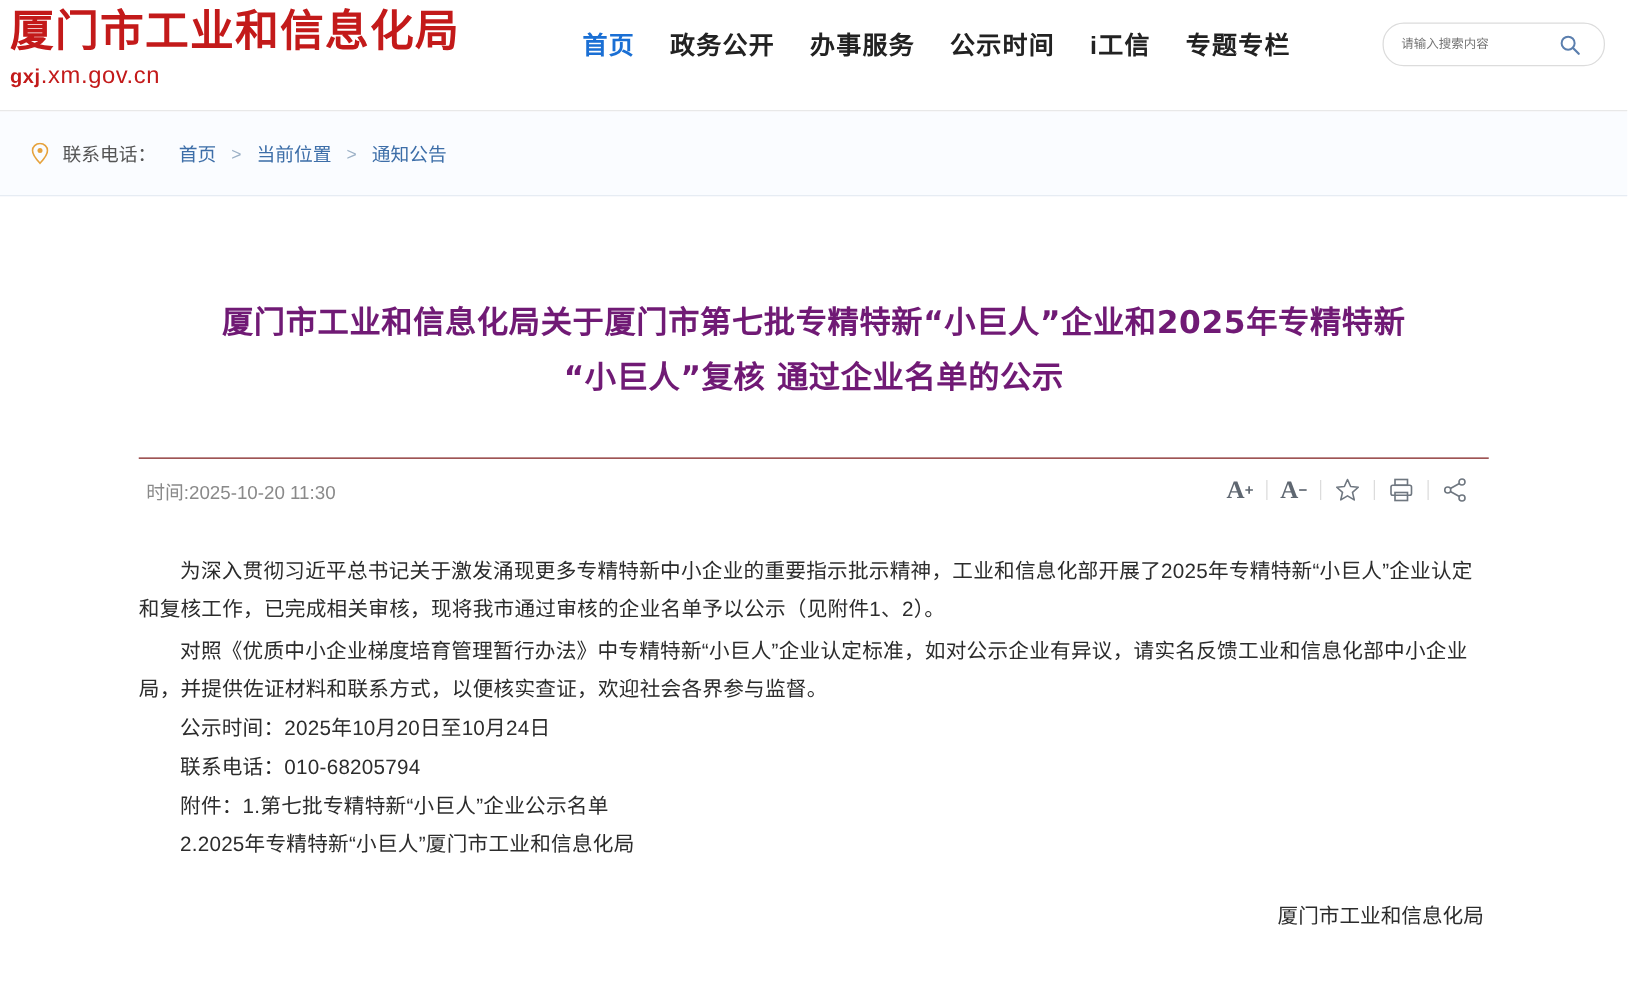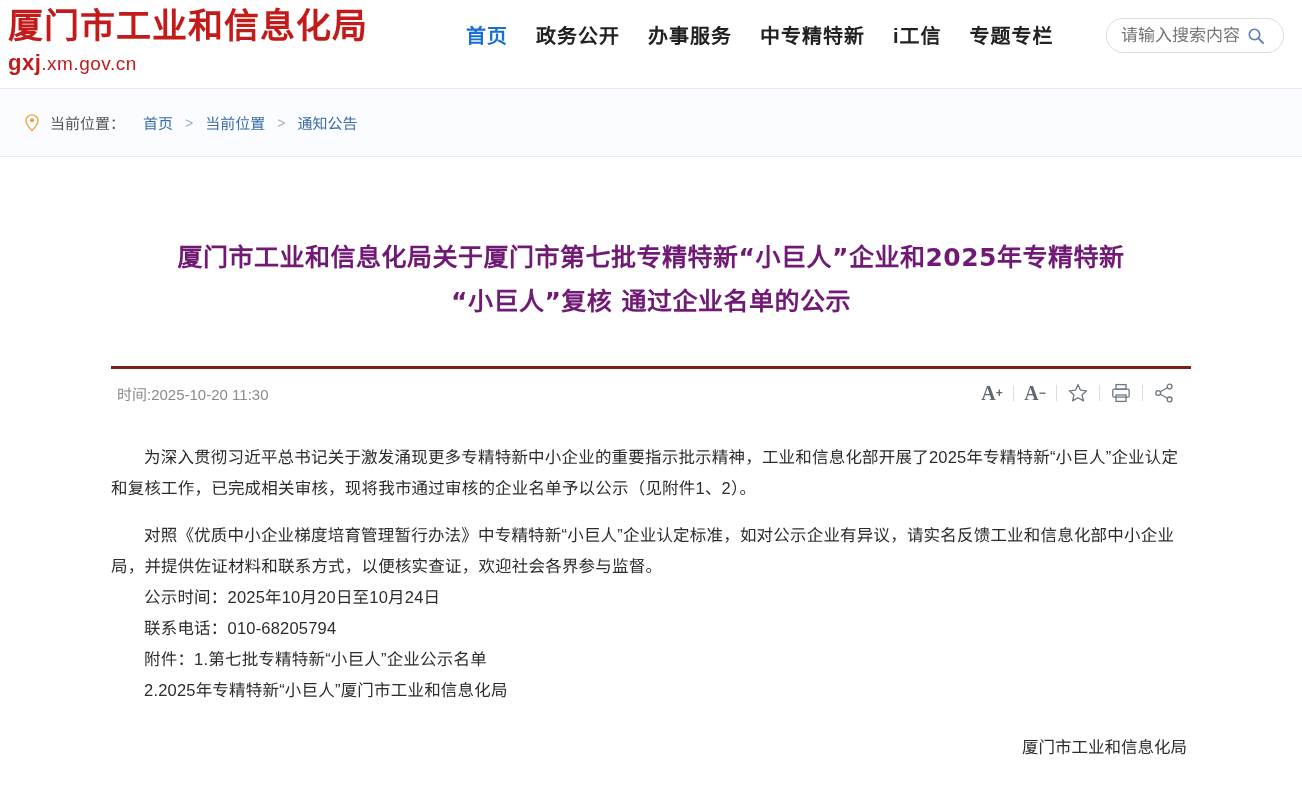--- a/index.html
+++ b/index.html
@@ -40,21 +40,21 @@
   }
   .logo-domain {
     font-family: "Liberation Sans", sans-serif;
     font-size: 19px;
     color: #c31a1a;
     margin-top: 2px;
     letter-spacing: 0.5px;
   }
   .logo-domain .dom-g {
     font-weight: bold;
-    font-size: 22px;
+    font-size: 16px;
   }
 
   .nav {
     display: flex;
     align-items: center;
     gap: 28px;
     margin-top: 20px;
     margin-left: 18px;
   }
   .nav-item {
@@ -78,21 +78,21 @@
     border: 1px solid #dcdcdc;
     border-radius: 17px;
     display: flex;
     align-items: center;
     background: #fff;
   }
   .search-input {
     border: none;
     outline: none;
     background: transparent;
-    font-size: 17px;
+    font-size: 10px;
     color: #999;
     padding-left: 14px;
     width: 118px;
     font-family: "Liberation Sans", sans-serif;
   }
   .search-icon {
     margin-left: 4px;
     width: 22px;
     height: 22px;
     display: flex;
@@ -150,21 +150,21 @@
     color: #701a75;
     text-align: center;
     letter-spacing: 0.5px;
   }
   .title-line2 {
     display: block;
   }
 
   .meta-row {
     margin-top: 42px;
-    border-top: 3px solid #7f1d1d;
+    border-top: 1px solid #7f1d1d;
     height: 52px;
     display: flex;
     align-items: center;
     justify-content: space-between;
     padding: 0 6px;
     box-sizing: border-box;
   }
   .meta-time {
     font-size: 15px;
     color: #8a8a8a;
@@ -197,21 +197,21 @@
 
   .body-text {
     margin-top: 24px;
     font-size: 16.5px;
     line-height: 31px;
     color: #2c2c2c;
     letter-spacing: 0.2px;
   }
   .para-indent {
     text-indent: 2em;
-    margin: 0 0 16px 0;
+    margin: 0 0 2px 0;
   }
   .para-flat {
     margin: 0;
     text-indent: 2em;
   }
   .para-noindent {
     margin: 0;
   }
   .signature {
     margin-top: 26px;
@@ -231,21 +231,21 @@
     <div class="logo-title">厦门市工业和信息化局</div>
     <div class="logo-domain">
       <span class="dom-g">gxj</span><span>.xm.gov.cn</span>
     </div>
   </div>
 
   <div class="nav">
     <div class="nav-item active">首页</div>
     <div class="nav-item">政务公开</div>
     <div class="nav-item">办事服务</div>
-    <div class="nav-item">中专精特新</div>
+    <div class="nav-item">公示时间</div>
     <div class="nav-item">i工信</div>
     <div class="nav-item">专题专栏</div>
   </div>
 
   <div class="search-box">
     <input class="search-input" type="text" placeholder="请输入搜索内容" style="">
     <span class="search-icon">
       <svg width="18" height="18" viewBox="0 0 18 18">
         <circle cx="7.5" cy="7.5" r="5.2" fill="none" stroke="#5b7fae" stroke-width="1.6"></circle>
         <line x1="11.4" y1="11.4" x2="16" y2="16" stroke="#5b7fae" stroke-width="1.8" stroke-linecap="round"></line>
@@ -254,21 +254,21 @@
   </div>
 </div>
 
 <div class="breadcrumb-bar">
   <span class="loc-icon">
     <svg width="14" height="18" viewBox="0 0 14 18">
       <path d="M7 0.8 C3.6 0.8 1 3.3 1 6.4 C1 10.3 7 16.6 7 16.6 C7 16.6 13 10.3 13 6.4 C13 3.3 10.4 0.8 7 0.8 Z" fill="none" stroke="#e6a23c" stroke-width="1.3"></path>
       <circle cx="7" cy="6.3" r="2" fill="#e6a23c"></circle>
     </svg>
   </span>
-  <span class="crumb-label">当前位置：</span>
+  <span class="crumb-label">联系电话：</span>
   <span class="crumb-link">首页</span>
   <span class="crumb-sep">&gt;</span>
   <span class="crumb-link">当前位置</span>
   <span class="crumb-sep">&gt;</span>
   <span class="crumb-link">通知公告</span>
 </div>
 
 <div class="article">
 
   <h1 class="article-title">

